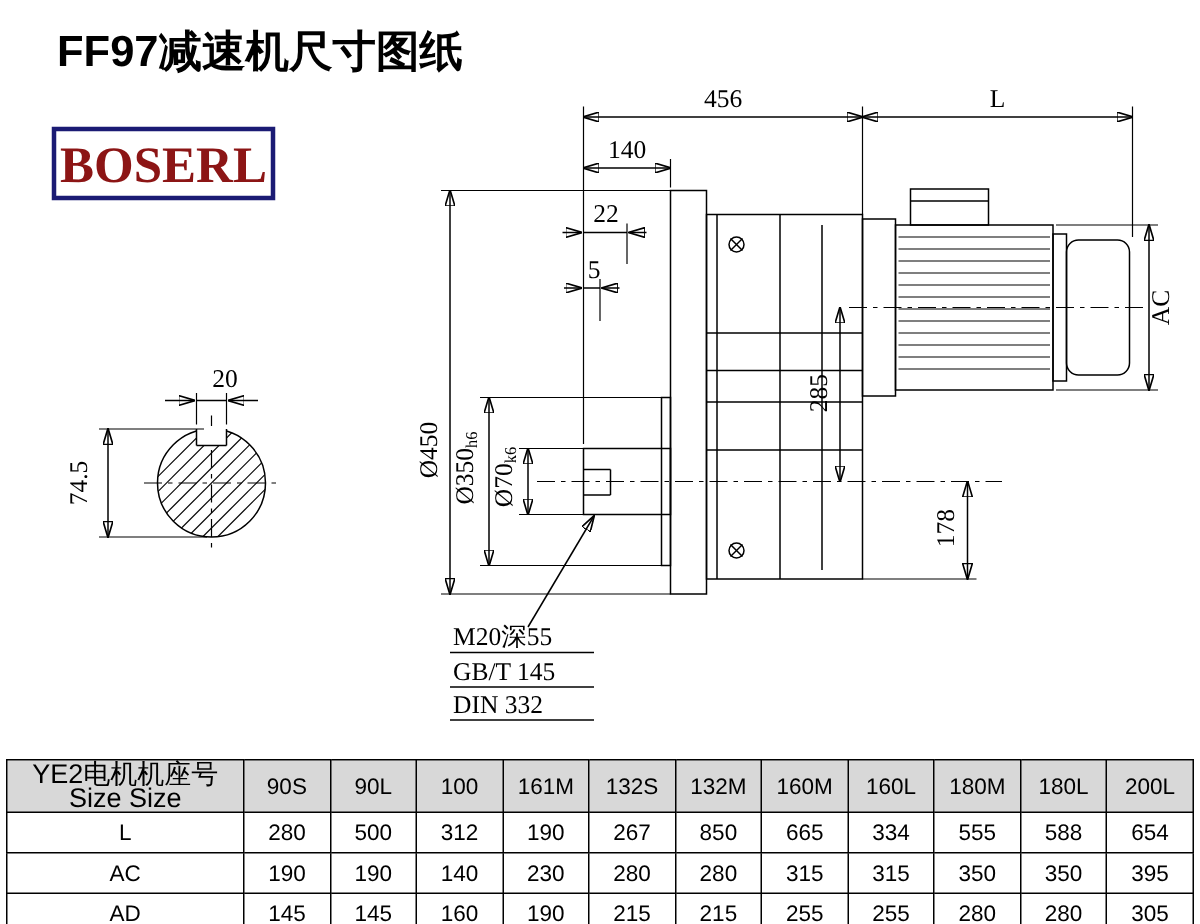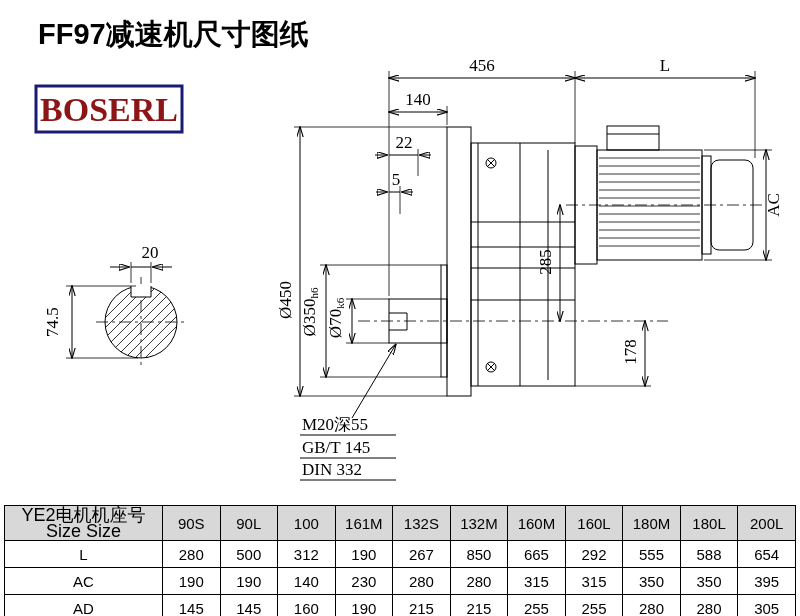--- a/index.html
+++ b/index.html
@@ -244,21 +244,21 @@
   </tr>
   <tr>
     <th>L</th>
     <td>280</td>
     <td>500</td>
     <td>312</td>
     <td>190</td>
     <td>267</td>
     <td>850</td>
     <td>665</td>
-    <td>292</td>
+    <td>334</td>
     <td>555</td>
     <td>588</td>
     <td>654</td>
   </tr>
   <tr>
     <th>AC</th>
     <td>190</td>
     <td>190</td>
     <td>140</td>
     <td>230</td>

